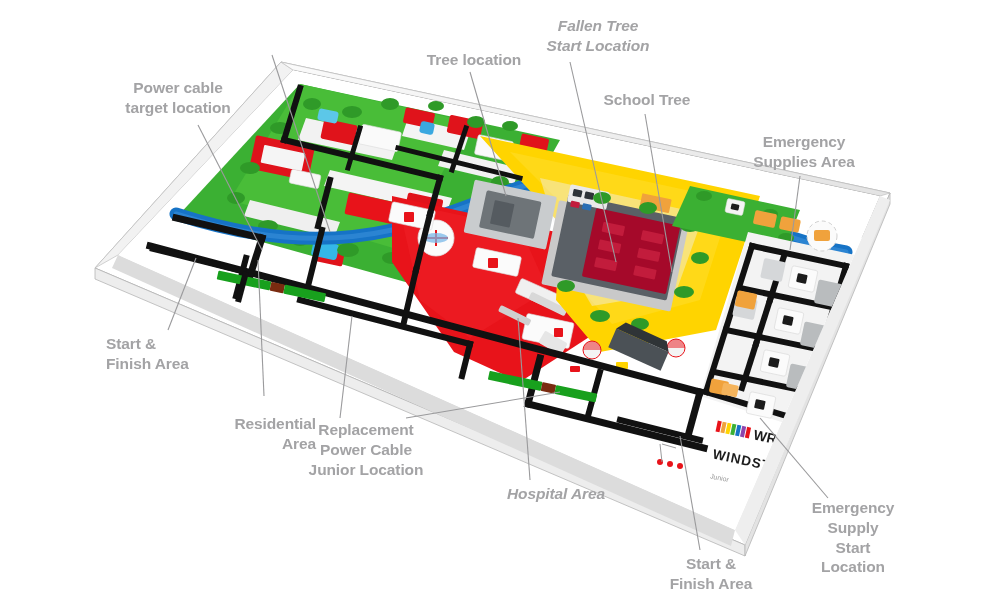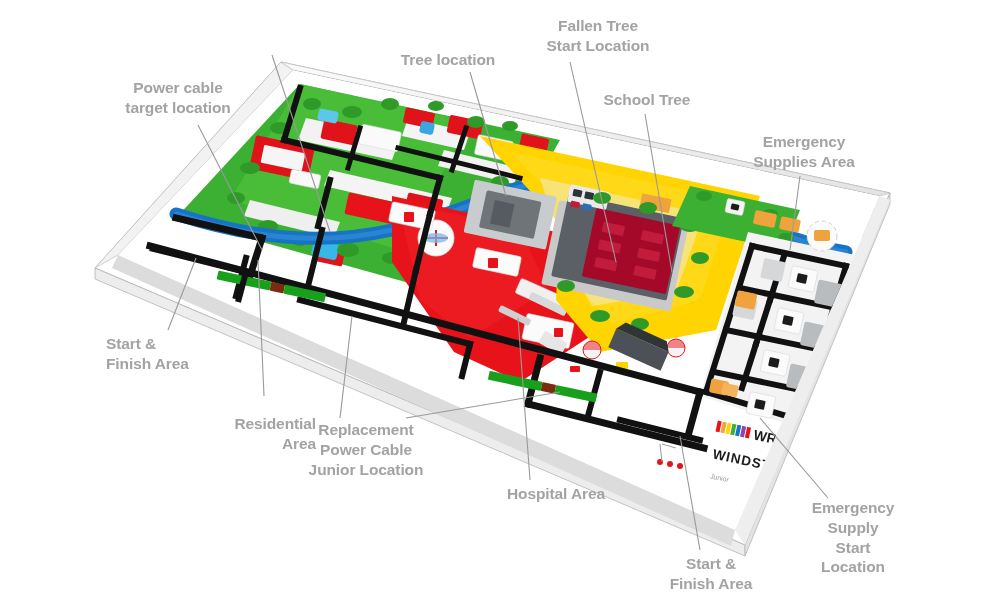--- a/index.html
+++ b/index.html
@@ -348,41 +348,41 @@
       <line x1="530" y1="480" x2="518" y2="318"></line>
       <line x1="700" y1="550" x2="680" y2="436"></line>
       <line x1="828" y1="498" x2="760" y2="418"></line>
     </g>
   </svg>
 
 
   <div class="label lbl-center" style="left:108px;top:78px;width:140px;">Power cable
 target location</div>
 
-  <div class="label lbl-center" style="left:388px;top:50px;width:120px;">Tree location</div>
-
-  <div class="label lbl-center" style="left:528px;top:16px;width:140px;">Fallen Tree
+  <div class="label lbl-center" style="left:414px;top:50px;width:120px;">Tree location</div>
+
+  <div class="label lbl-center" style="left:528px;top:16px;width:140px;font-style:italic;">Fallen Tree
 Start Location</div>
 
   <div class="label lbl-center" style="left:588px;top:90px;width:118px;">School Tree</div>
 
   <div class="label lbl-center" style="left:738px;top:132px;width:132px;">Emergency
 Supplies Area</div>
 
   <div class="label lbl-left" style="left:106px;top:334px;width:140px;">Start  &amp;
 Finish Area</div>
 
   <div class="label lbl-right" style="left:188px;top:398px;width:128px;">Residential
 Area</div>
 
   <div class="label lbl-center" style="left:302px;top:420px;width:128px;">Replacement
 Power Cable
 Junior Location</div>
 
-  <div class="label lbl-center" style="left:488px;top:484px;width:136px;">Hospital Area</div>
+  <div class="label lbl-center" style="left:488px;top:484px;width:136px;font-style:italic;">Hospital Area</div>
 
   <div class="label lbl-center" style="left:648px;top:554px;width:126px;">Start &amp;
 Finish  Area</div>
 
   <div class="label lbl-center" style="left:798px;top:498px;width:110px;">Emergency
 Supply
 Start
 Location</div>
 
 </div>

